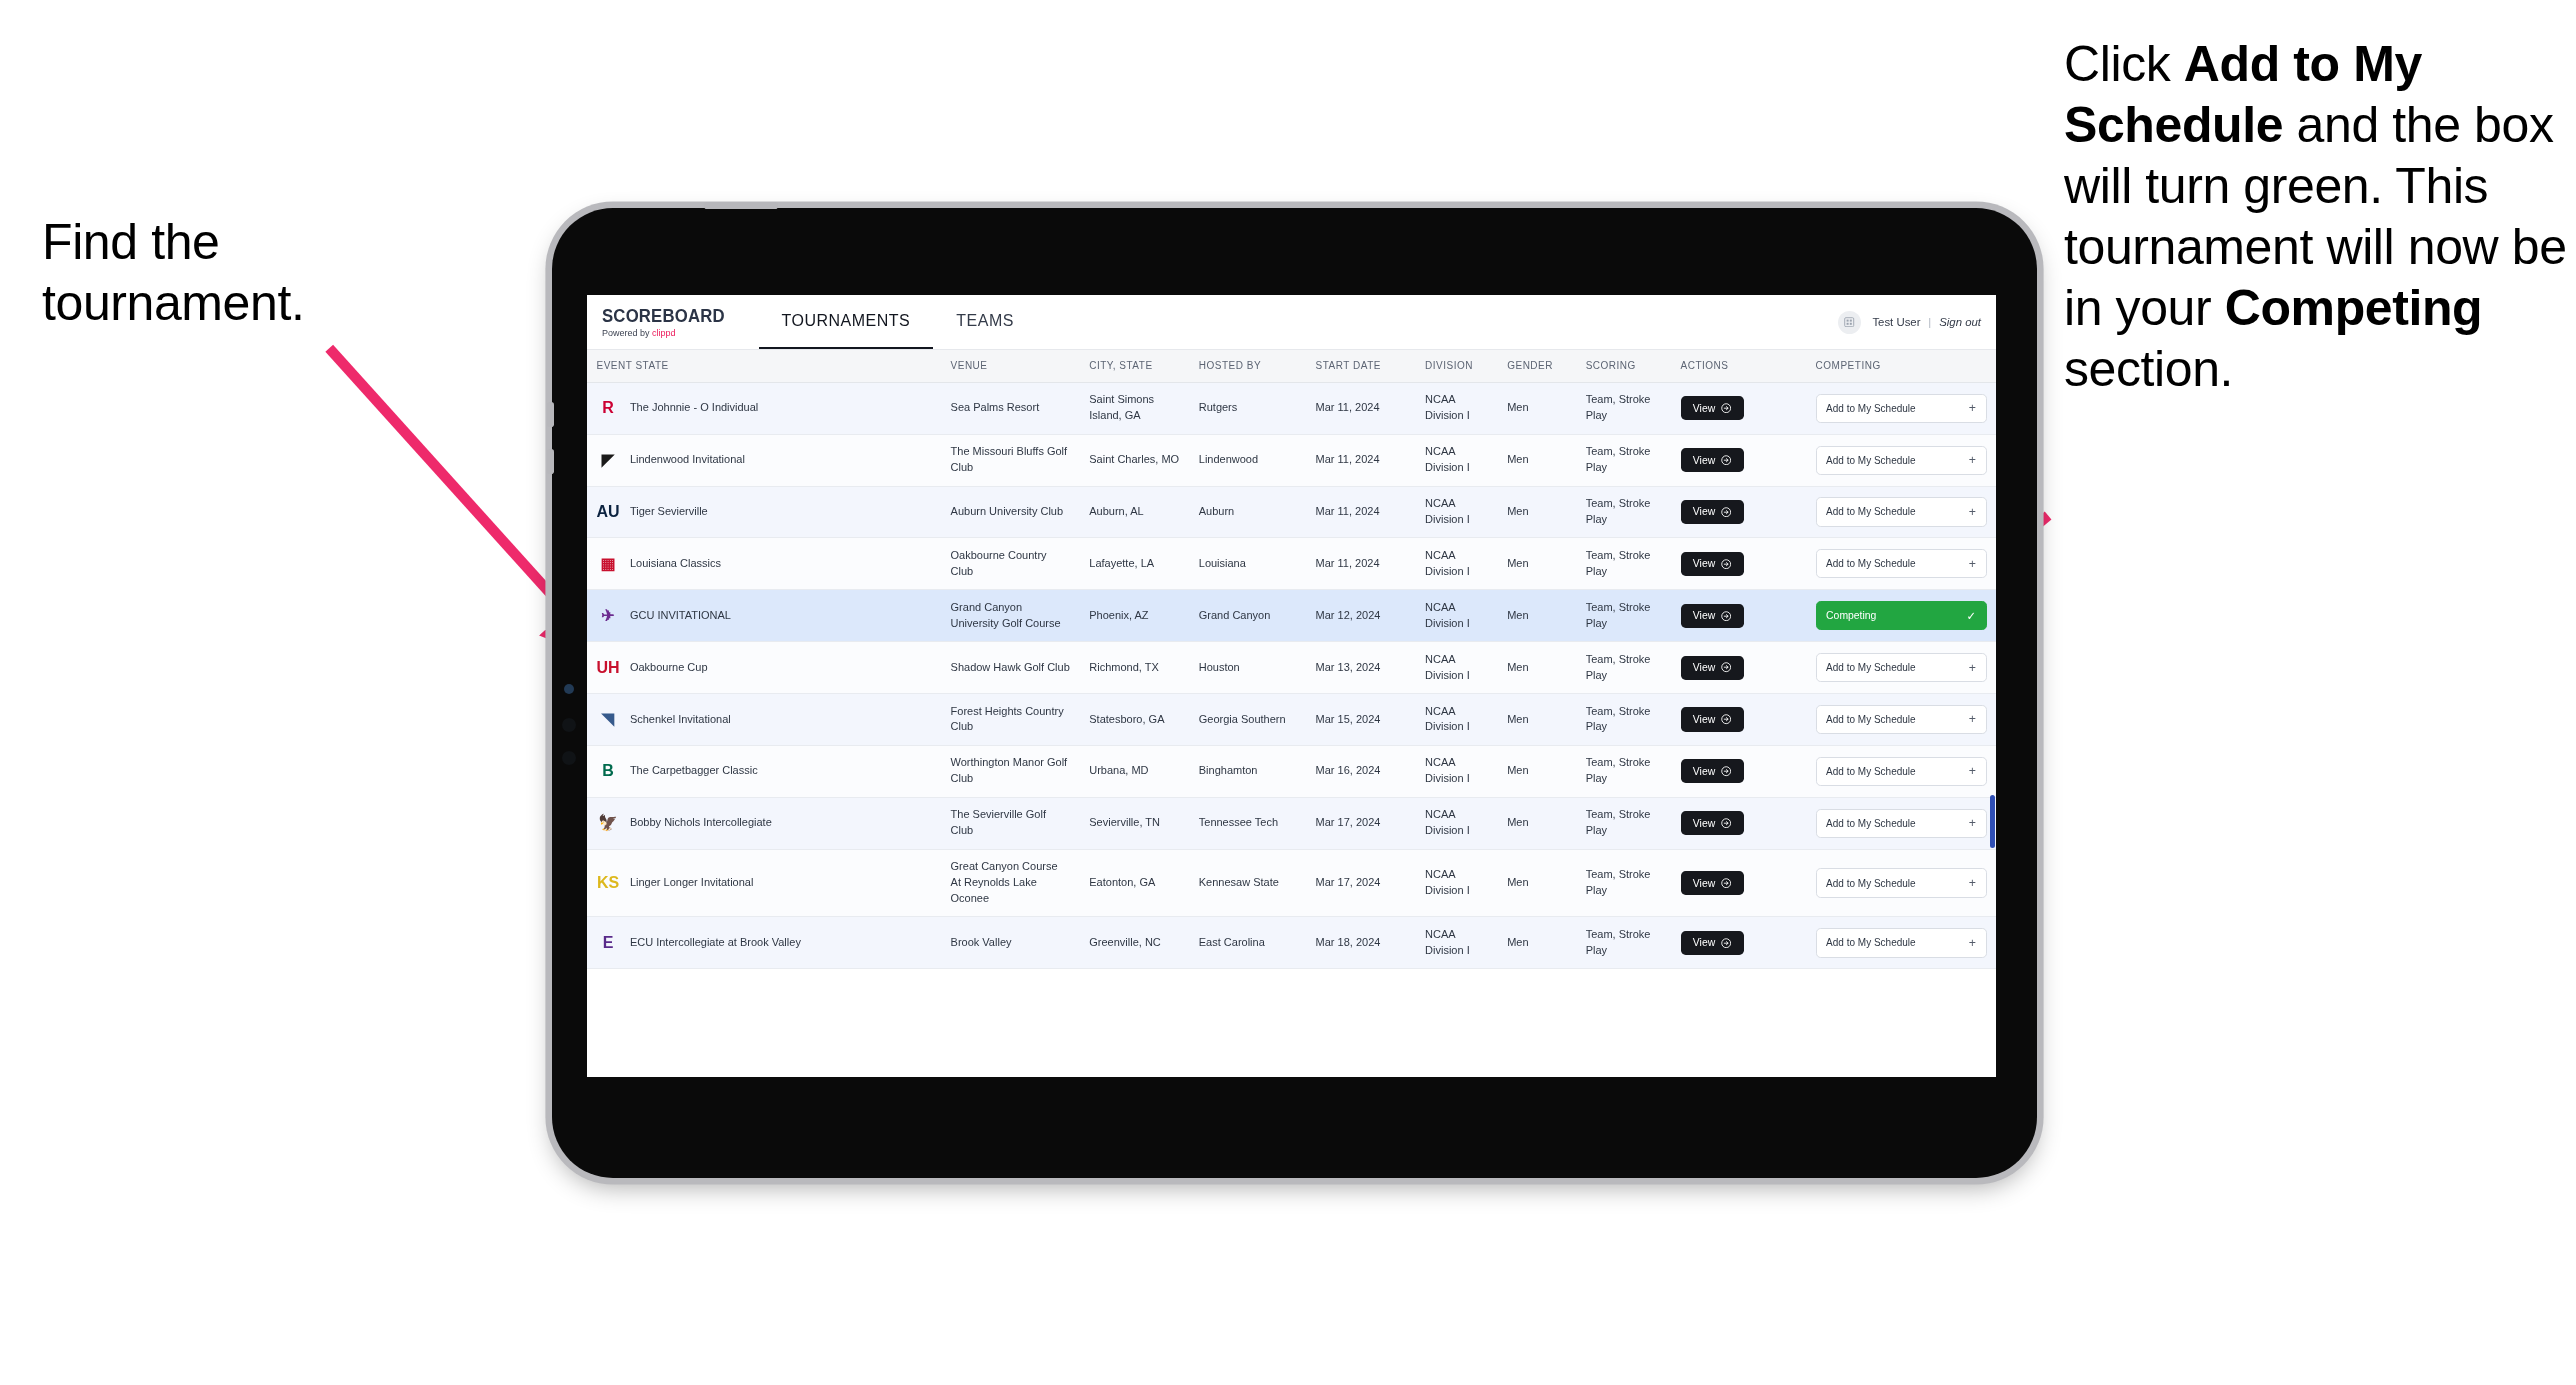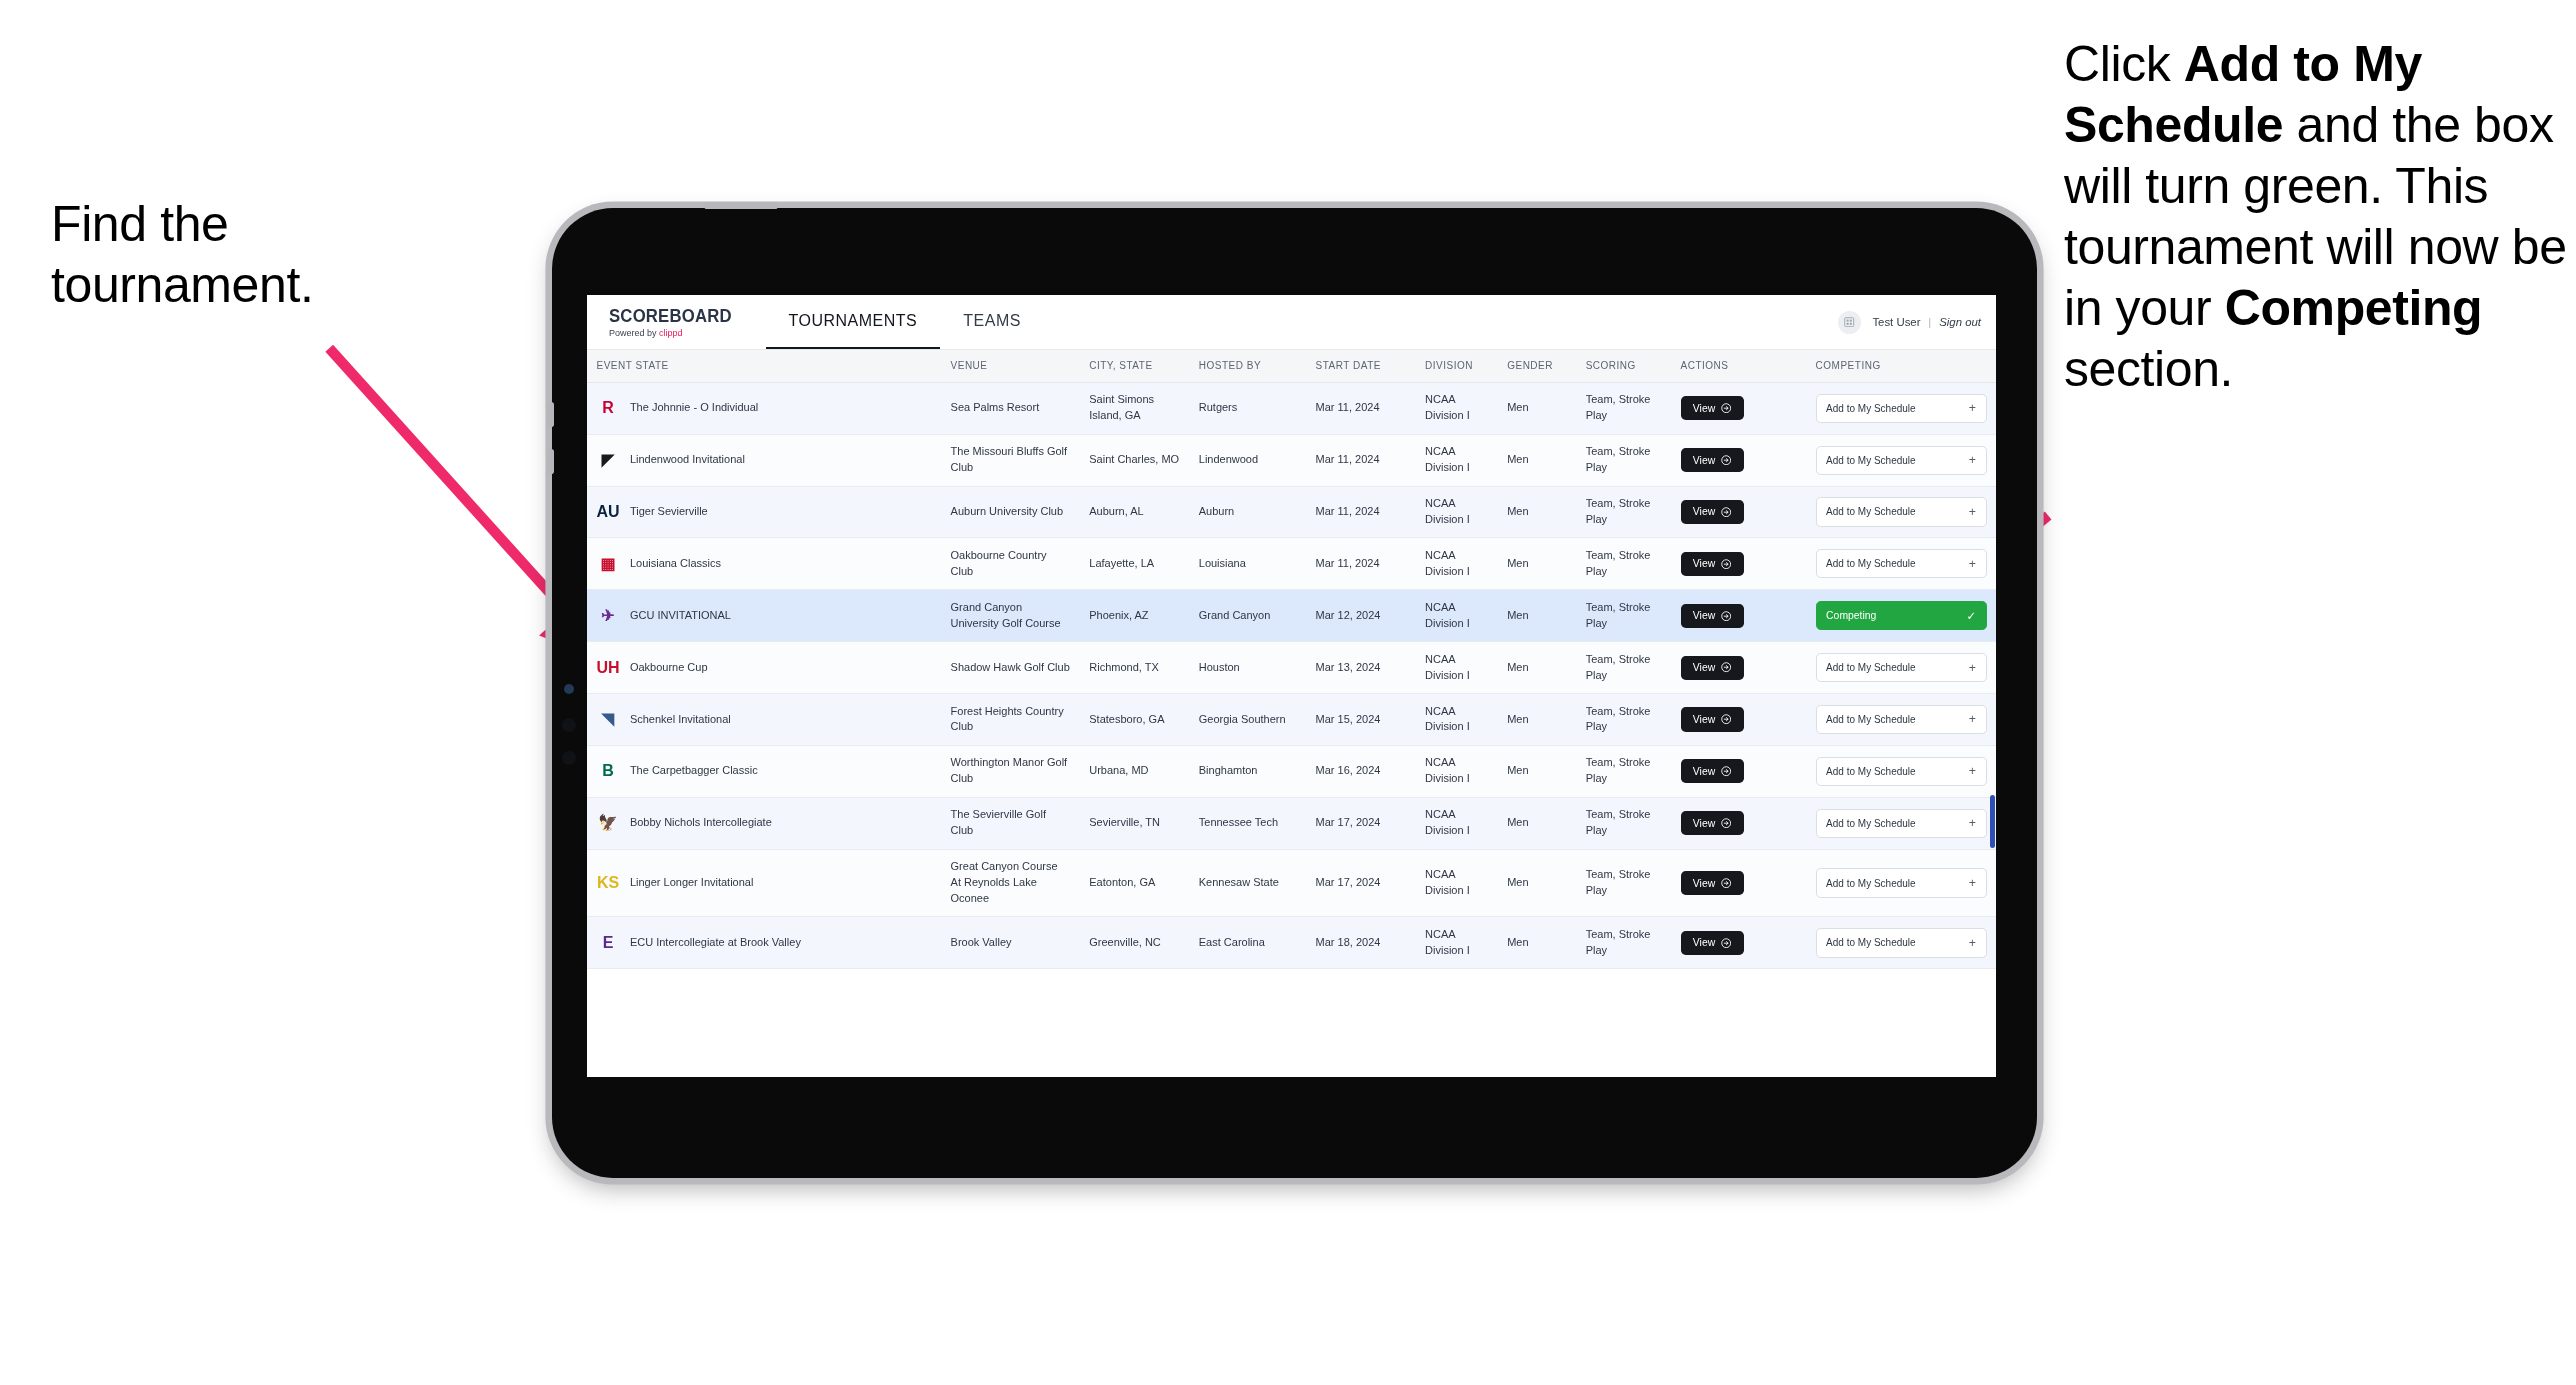--- a/index.html
+++ b/index.html
@@ -13,25 +13,24 @@
 
   
   .annot {
     position: absolute;
     color: #000;
     font-family: "Liberation Sans", sans-serif;
     font-weight: 400;
     letter-spacing: -0.4px;
   }
   #annot-left {
-    left: 42px; top: 194px;
+    left: 42px; top: 212px;
     width: 407px;
     font-size: 50px;
     line-height: 1.22;
-    margin-left: 9px;
   }
   #annot-right {
     left: 2064px; top: 34px;
     width: 516px;
     font-size: 50px;
     line-height: 1.22;
   }
   #annot-right b { font-weight: 700; }
 
   
@@ -76,21 +75,21 @@
   .topbar {
     height: 55px;
     background: #ffffff;
     display: flex;
     align-items: stretch;
     border-bottom: 0.9px solid #e6e8ec;
     position: relative;
   }
   .brand {
     display: flex; flex-direction: column; justify-content: center;
-    padding: 0 15px 0 22px;
+    padding: 0 15px 0 15px;
     min-width: 131px;
   }
   .brand-title {
     font-family: "Liberation Sans Narrow", "Liberation Sans", sans-serif;
     font-weight: 700;
     font-size: 18px;
     letter-spacing: 0.2px;
     color: #2b3446;
     transform: scaleX(0.93);
     transform-origin: left center;

